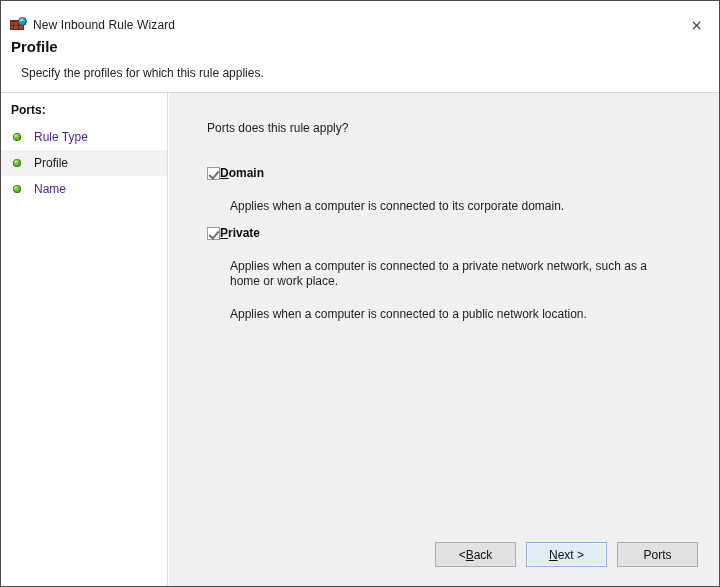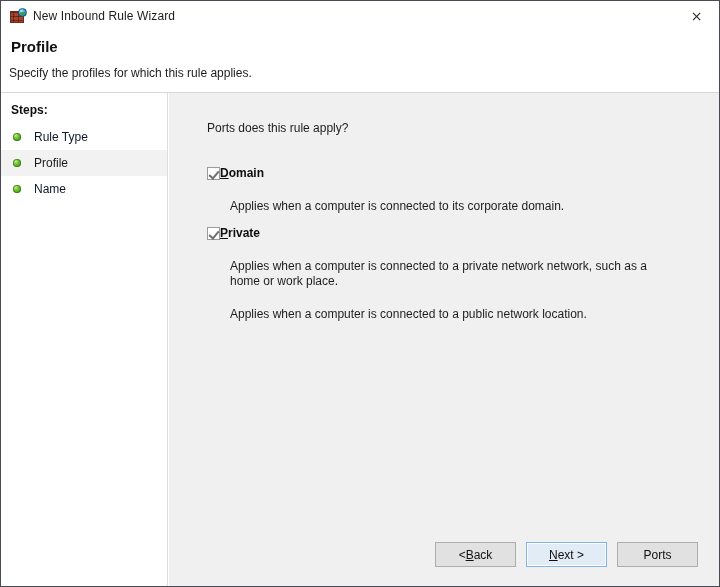--- a/index.html
+++ b/index.html
@@ -20,21 +20,21 @@
     height: 587px;
     box-sizing: border-box;
     border: 1px solid #4a4a55;
     background: #ffffff;
     overflow: hidden;
   }
 
   
   .titlebar {
     position: absolute;
-    left: 0; top: 0;
+    left: 0; top: 9px;
     width: 718px;
     height: 29px;
     background: #ffffff;
     display: flex;
     align-items: center;
   }
   .title-icon {
     width: 16px;
     height: 16px;
     margin-left: 9px;
@@ -102,21 +102,21 @@
   }
   .header-title {
     position: absolute;
     left: 10px; top: 8px;
     font-size: 15px;
     font-weight: bold;
     color: #121212;
   }
   .header-sub {
     position: absolute;
-    left: 8px; top: 36px;
+    left: 20px; top: 36px;
     font-size: 12px;
     color: #1d1d1d;
   }
   .header-rule {
     position: absolute;
     left: 0; top: 91px;
     width: 718px;
     height: 1px;
     background: #d8d8d8;
   }
@@ -158,21 +158,21 @@
     width: 8px;
     height: 8px;
     border-radius: 50%;
     flex: none;
     background: radial-gradient(circle at 32% 28%, #c6f08a 0%, #6fc22e 40%, #3c8a14 100%);
     box-shadow: inset 0 0 0 1px rgba(40,100,10,.6);
   }
   .step-label {
     margin-left: 13px;
     font-size: 12px;
-    color: #0f172a;
+    color: #4c1d95;
   }
   .step.current .step-label {
     color: #1a1a1a;
   }
 
   .main {
     position: absolute;
     left: 168px; top: 92px;
     right: 0; bottom: 0;
     background: #f0f0f0;
@@ -283,21 +283,21 @@
     <div class="close-btn">×</div>
   </div>
 
   <div class="header">
     <div class="header-title">Profile</div>
     <div class="header-sub">Specify the profiles for which this rule applies.</div>
   </div>
   <div class="header-rule"></div>
 
   <div class="sidebar">
-    <div class="steps-label">Steps:</div>
+    <div class="steps-label">Ports:</div>
     <div class="steps-list">
 
       <div class="step">
         <span class="step-bullet"></span>
         <span class="step-label">Rule Type</span>
       </div>
 
 
 
       <div class="step current">

